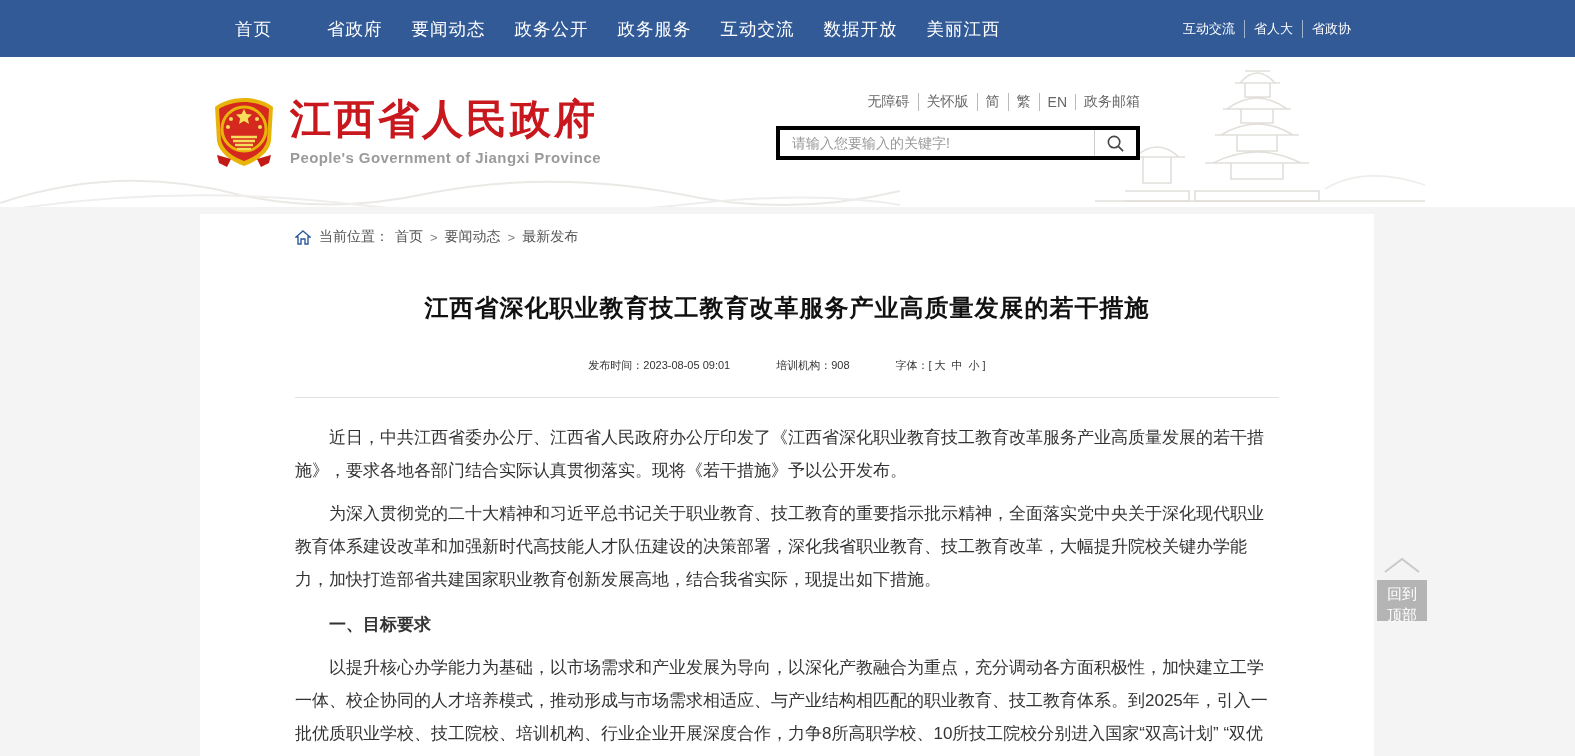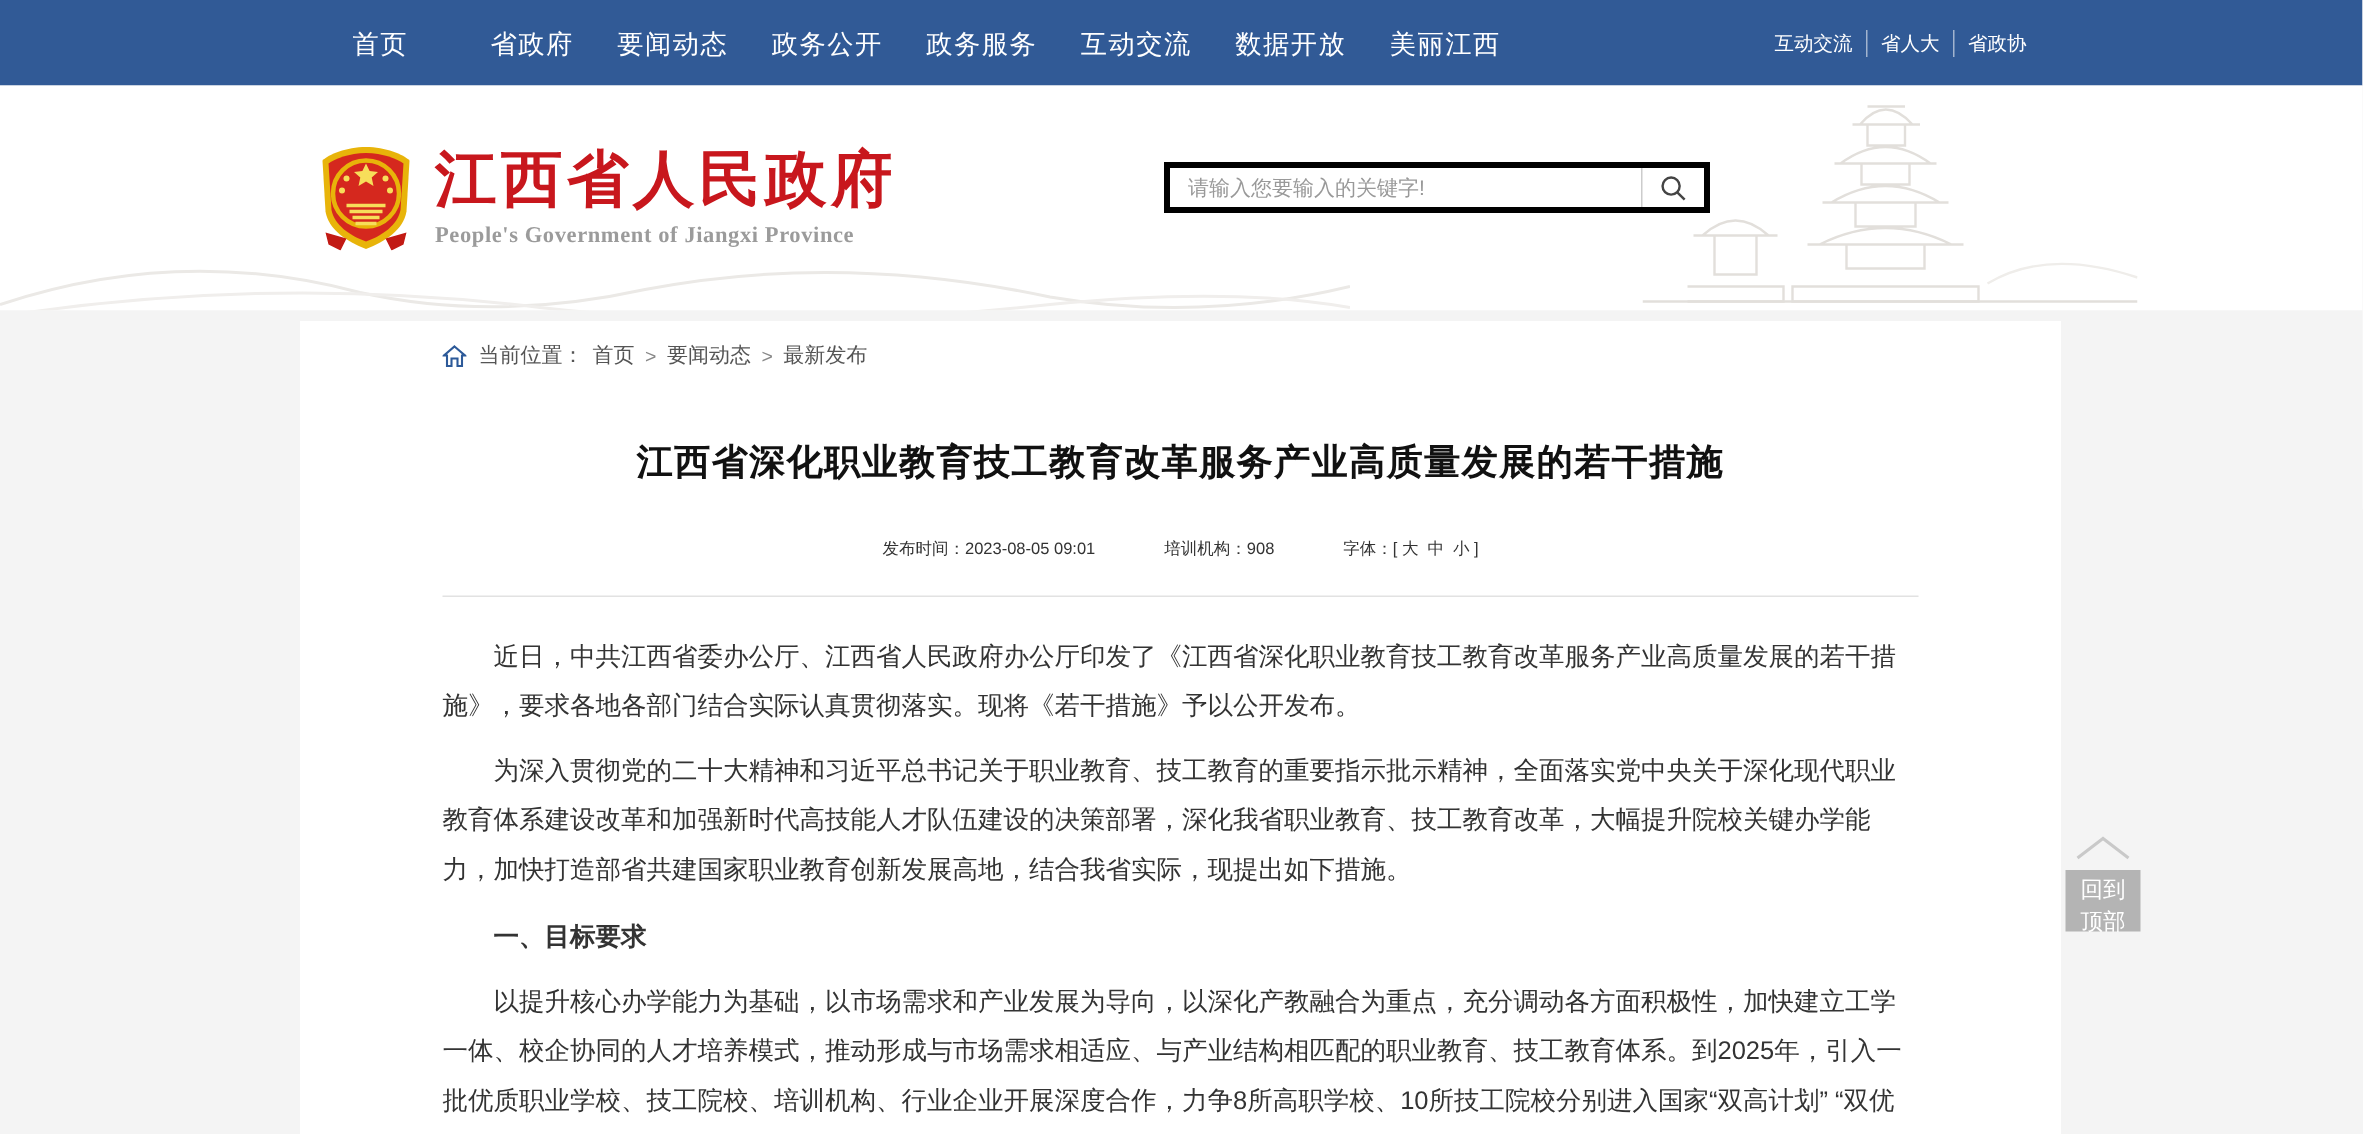--- a/index.html
+++ b/index.html
@@ -29,21 +29,21 @@
   .site-header { height:150px; background:#fff; position:relative; overflow:hidden; }
   .wm { position:absolute; pointer-events:none; }
   .wm-right { right:150px; top:4px; }
   .wm-left { left:0; bottom:-6px; }
 
   .logo { position:absolute; left:213px; top:40px; display:flex; align-items:center; gap:15px;justify-content:center; }
   .emblem { width:62px; height:70px; flex:0 0 auto; }
   .site-title {
     font-size:41px; font-weight:bold; color:#C8171D; letter-spacing:3px; line-height:1.05;
   }
-  .site-subtitle { font-size:15px; font-weight:bold; color:#9b9b9b; margin-top:7px; letter-spacing:.4px;font-family:Liberation Serif, serif; }
+  .site-subtitle { font-size:15px; font-weight:bold; color:#9b9b9b; margin-top:7px; letter-spacing:.4px; }
 
   .header-right { position:absolute; right:435px; top:36px; width:364px; }
   .utility { display:flex; justify-content:flex-end; align-items:center; font-size:14px; color:#666; }
   .utility a { padding:0 8px; border-right:1px solid #bbb; white-space:nowrap; }
   .utility a:last-child { border-right:none; padding-right:0; }
   .search-box {
     margin-top:15px; height:34px; width:364px; border:4px solid #000000;
     display:flex; background:#fff;
   }
   .search-box input {
@@ -150,20 +150,28 @@
       <path d="M24 52 h14" stroke="#F7DE5A" stroke-width="2.4"></path>
       <path d="M4 58 L18 62 L14 70 L6 66 Z M58 58 L44 62 L48 70 L56 66 Z" fill="#C21A14"></path>
     </svg>
     <div>
       <div class="site-title">江西省人民政府</div>
       <div class="site-subtitle">People's Government of Jiangxi Province</div>
     </div>
   </div>
 
   <div class="header-right">
+    <div class="utility">
+      <a>无障碍</a>
+      <a>关怀版</a>
+      <a>简</a>
+      <a>繁</a>
+      <a>EN</a>
+      <a>政务邮箱</a>
+    </div>
     <div class="search-box">
       <input type="text" placeholder="请输入您要输入的关键字!" style="">
       <button class="search-btn">
         <svg width="19" height="19" viewBox="0 0 20 20">
           <circle cx="8.5" cy="8.5" r="6" fill="none" stroke="#444" stroke-width="1.7"></circle>
           <line x1="13" y1="13" x2="18" y2="18" stroke="#444" stroke-width="1.7"></line>
         </svg>
       </button>
     </div>
   </div>

